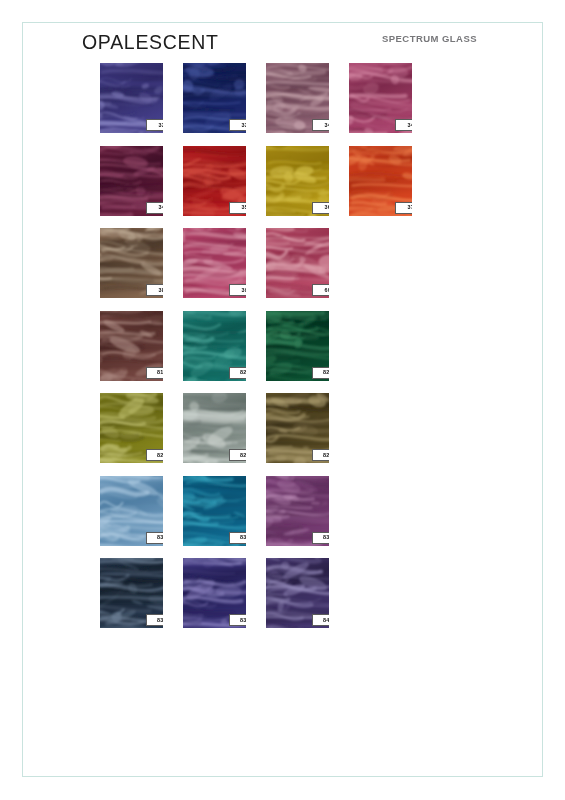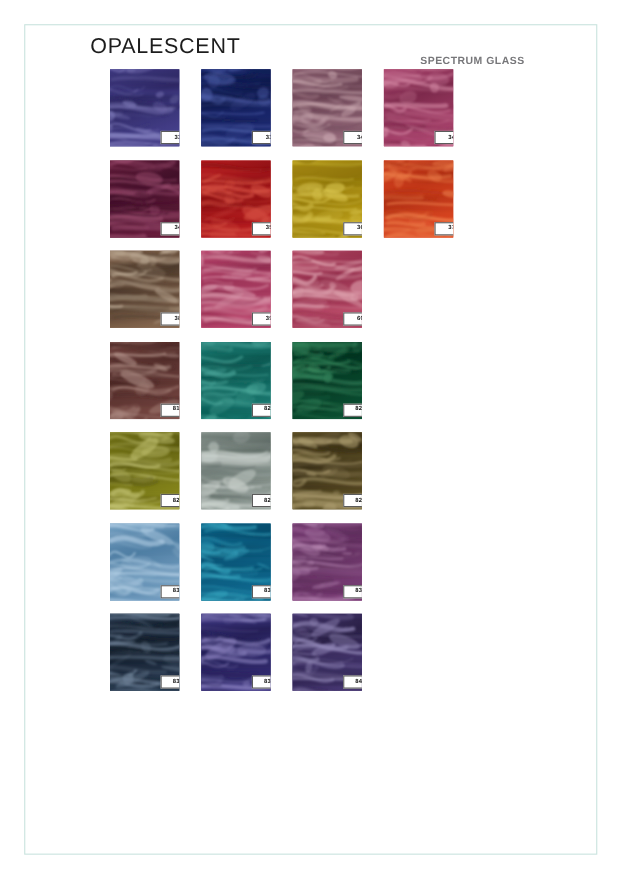--- a/index.html
+++ b/index.html
@@ -57,21 +57,20 @@
 
   #brand {
     position: absolute;
     left: 360px;
     top: 11px;
     font-size: 9.5px;
     letter-spacing: 0.45px;
     color: #77777a;
     font-weight: 700;
     white-space: nowrap;
-    margin-top: 17px;
   }
 
   #grid {
     position: absolute;
     left: 100px;
     top: 63px;
     width: 420px;
   }
 
   .swatch-row {

